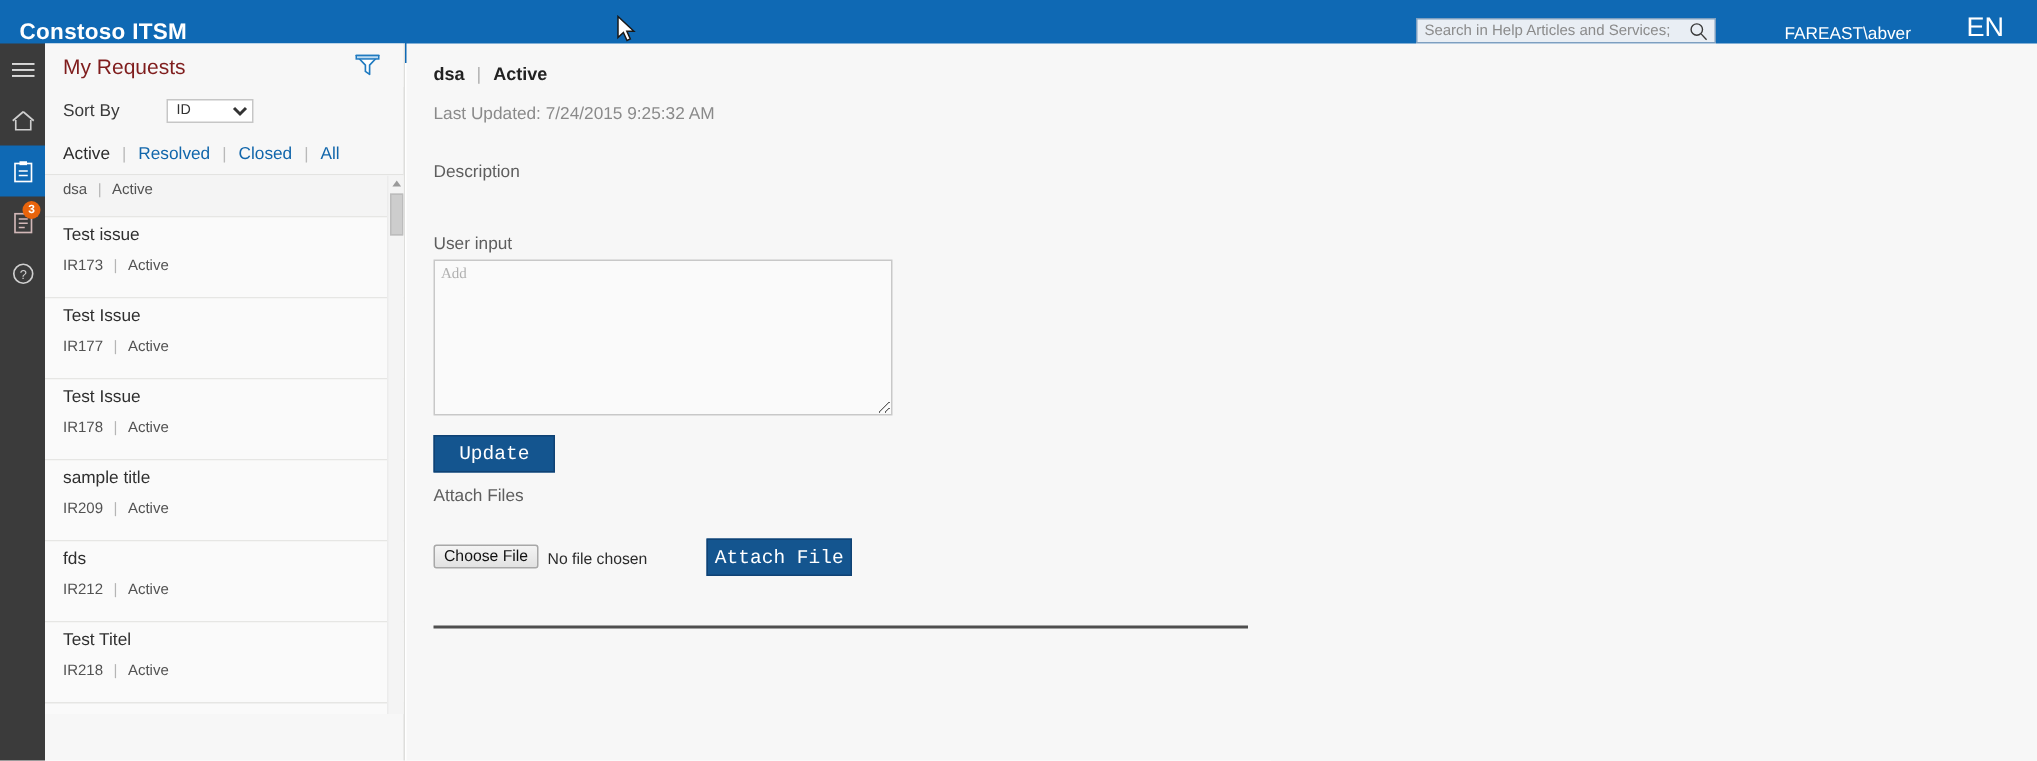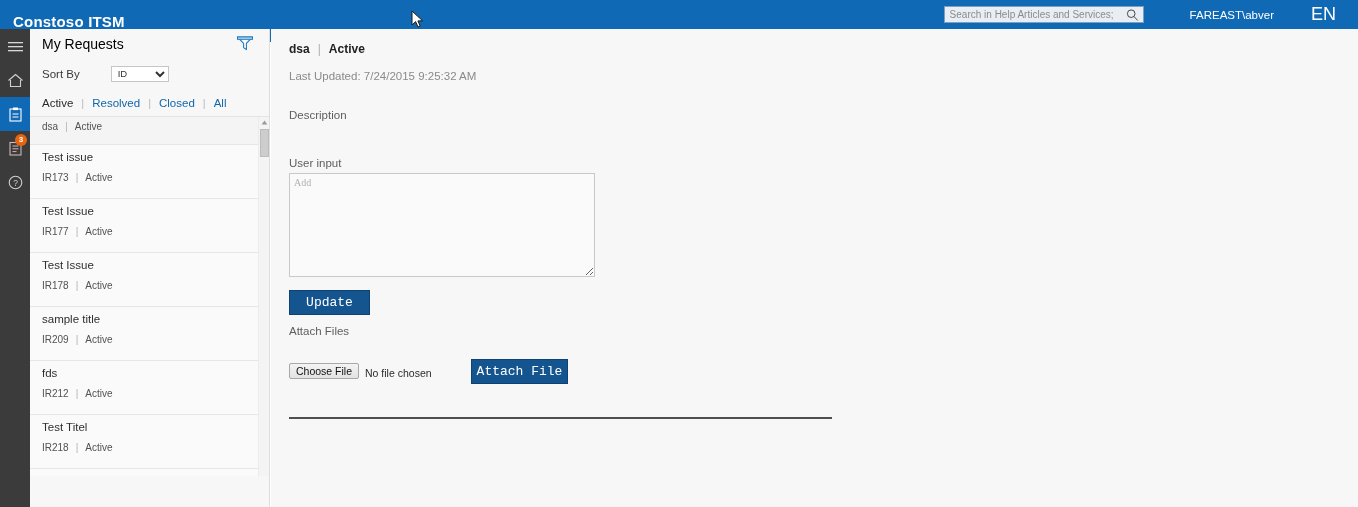--- a/index.html
+++ b/index.html
@@ -21,21 +21,21 @@
   }
   #brand {
     color: #ffffff;
     font-size: 15px;
     font-weight: bold;
     margin-left: 13px;
     letter-spacing: .2px;
   }
   #topbar-right {
     position: absolute; right: 0; top: 0; height: 29px;
-    display: flex; align-items: center;
+    display: flex; align-items: flex-end;
   }
   #search-wrap {
     position: relative;
     width: 200px; height: 17px;
     background: #e9eef4;
     border: 1px solid #7e9fc0;
     display: flex; align-items: center;
   }
   #search-input {
     border: 0; outline: 0; background: transparent;
@@ -90,21 +90,21 @@
     background: #f7f7f7;
     border-right: 1px solid #dededc;
   }
   #panel-header {
     position: relative;
     height: 29px;
     display: flex; align-items: center;
     padding: 0 0 0 12px;
     background: #f7f7f7;
   }
-  #panel-title { font-size: 14px; color: #000000; }
+  #panel-title { font-size: 14px; color: #7f1d1d; }
   #filter-icon-btn {
     position: absolute; right: 14px; top: 5px;
     width: 20px; height: 18px;
   }
   #sortbar {
     height: 31px;
     display: flex; align-items: center;
     padding-left: 12px;
   }
   #sort-label { font-size: 11.5px; color: #3a3a3a; }

